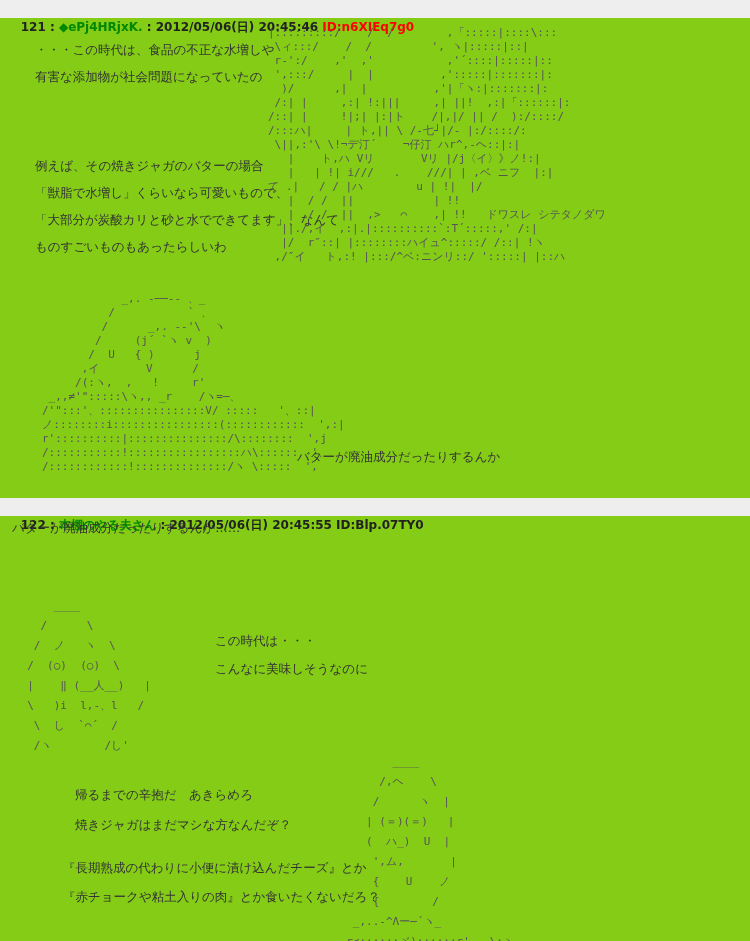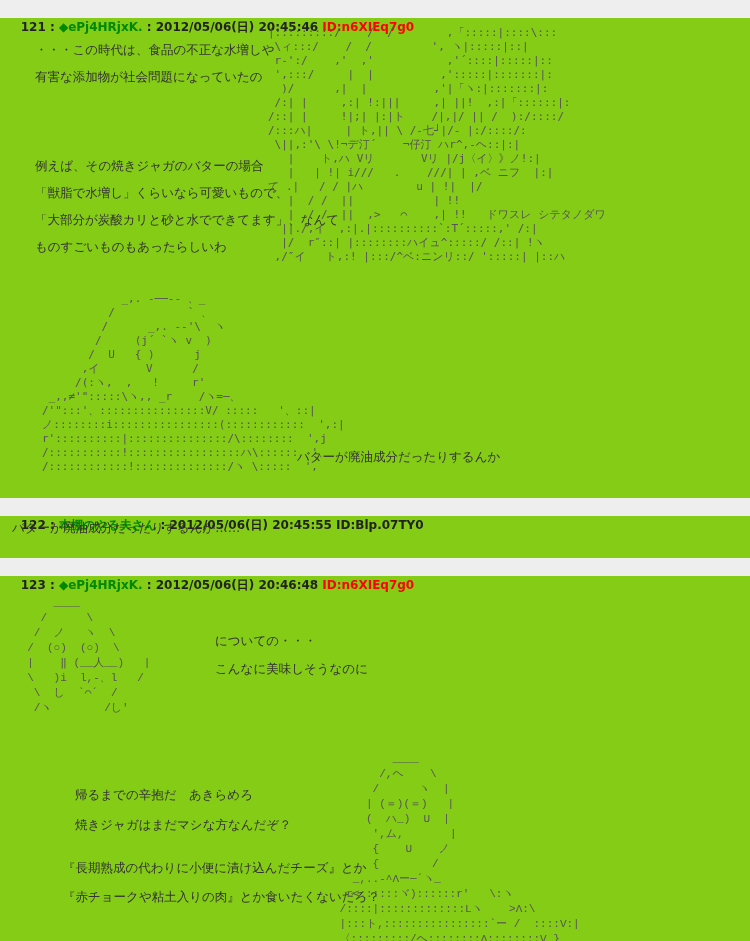--- a/index.html
+++ b/index.html
@@ -22,21 +22,21 @@
   }
   .aa {
     position:absolute; font-family:"DejaVu Sans Mono","Liberation Mono",monospace;
     font-size:11px; color:#555; white-space:pre;
   }
   .lh27 { line-height:27px; }
   .lh28 { line-height:28px; }
   .lh29 { line-height:29px; }
   .lh30 { line-height:30px; }
   .lh31 { line-height:31px; }
-  .aalh13 { line-height:15px;font-family:Liberation Mono, monospace; }
+  .aalh13 { line-height:20px; }
   .aalh14 { line-height:14px; }
 </style>
 </head>
 <body>
 
 <div class="page">
 
   <div class="post-header" style="top:0;">
     <span>121</span><span> : </span><span class="name-green">◆ePj4HRjxK.</span><span> : </span><span>2012/05/06(日) 20:45:46 </span><span class="id-red">ID:n6XIEq7g0</span>
   </div>
@@ -81,34 +81,31 @@
 /::::::::::::!::::::::::::::/ヽ \:::::  ',</div>
 
   <div class="jp" style="left:297px; top:449px;">バターが廃油成分だったりするんか</div>
 
   <div class="post-header" style="top:498px;">
     <span>122</span><span> : </span><span class="name-green">本棚のやる夫さん</span><span> : </span><span>2012/05/06(日) 20:45:55 </span><span class="id-black">ID:Blp.07TY0</span>
   </div>
 
   <div class="jp" style="left:12px; top:520px;">バターが廃油成分だったりするんか……</div>
 
-  <div class="post-header" style="top:558px;">
-    <span>123</span><span> : </span><span class="name-green">◆ePj4HRjxK.</span><span> : </span><span>2012/05/06(日) 20:46:48 </span><span class="id-red">ID:n6XIEq7g0</span>
-  </div>
 
   <div class="aa aalh13" style="left:14px; top:596px;">      ____
     /      \
    /  ノ   ヽ  \
   /  (○)  (○)  \
   |    ‖ (__人__)   |
   \   )i  l,-、l   /
    \  し  `⌒´  /
    /ヽ        /し'</div>
 
-  <div class="jp lh28" style="left:215px; top:627px;">についての・・・
+  <div class="jp lh28" style="left:215px; top:627px;">この時代は・・・
 こんなに美味しそうなのに</div>
   <div class="jp lh29" style="left:63px; top:853px;">『長期熟成の代わりに小便に漬け込んだチーズ』とか
 『赤チョークや粘土入りの肉』とか食いたくないだろ？</div>
   <div class="jp lh30" style="left:75px; top:780px;">帰るまでの辛抱だ　あきらめろ
 焼きジャガはまだマシな方なんだぞ？</div>
 
   <div class="aa aalh13" style="left:333px; top:752px;">         ____
        /,ヘ    \
       /      ヽ  |
      | (＝)(＝)   |

